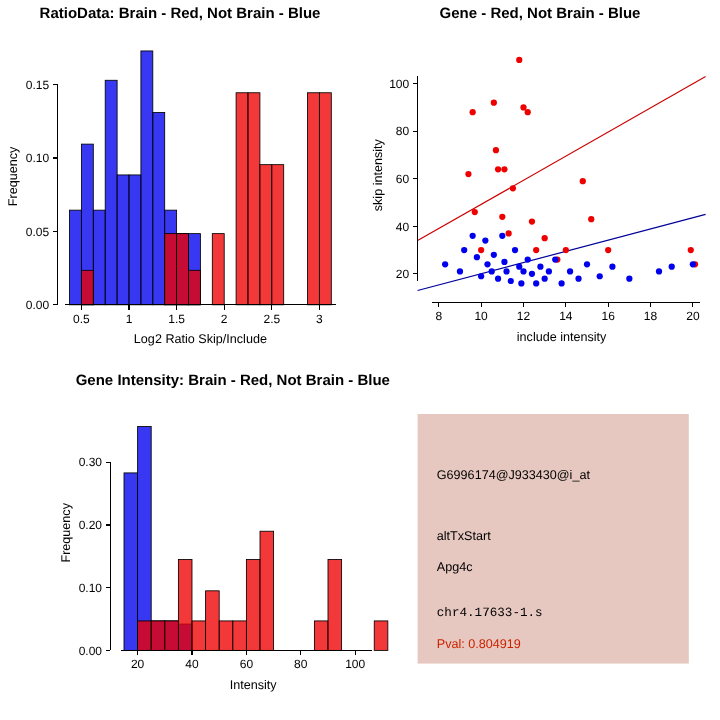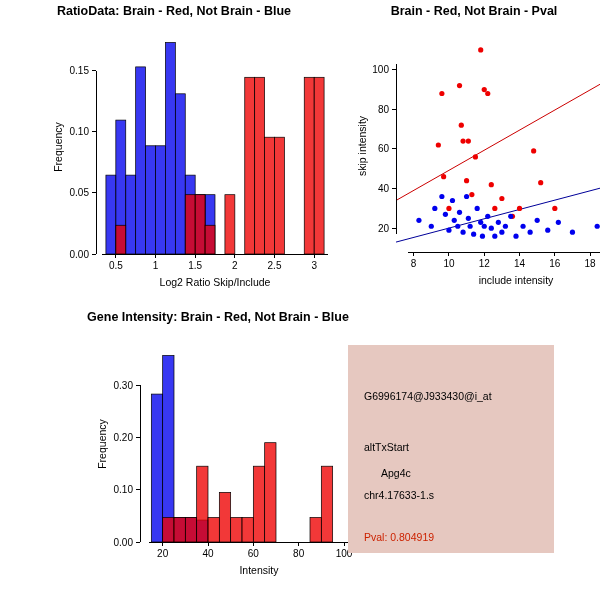--- a/index.html
+++ b/index.html
@@ -14,21 +14,20 @@
     color: #000000;
     overflow: hidden;
   }
   #root {
     position: relative;
     width: 600px;
     height: 600px;
   }
   .panel {
     position: absolute;
-    padding-left: 48px;
   }
   .panel-title {
     position: absolute;
     left: 0;
     top: 0;
     width: 100%;
     text-align: center;
     font-size: 12.5px;
     font-weight: bold;
     color: #000;
@@ -122,21 +121,21 @@
         <line x1="48" y1="127.7142857142857" x2="44" y2="127.7142857142857" class="tick"></line>
         <text x="41" y="131.2142857142857" text-anchor="end" class="ticklabel">0.10</text>
         <line x1="48" y1="66.57142857142856" x2="44" y2="66.57142857142856" class="tick"></line>
         <text x="41" y="70.07142857142856" text-anchor="end" class="ticklabel">0.15</text>
         <text x="167" y="282" text-anchor="middle" class="axislabel">Log2 Ratio Skip/Include</text>
         <text x="14" y="143" text-anchor="middle" class="axislabel" transform="rotate(-90 14 143)">Frequency</text>
       </svg>
   </div>
 
   <div class="panel" style="left:300px; top:4px; width:300px; height:292px;">
-    <div class="panel-title">Brain - Red, Not Brain - Pval</div>
+    <div class="panel-title">Gene - Red, Not Brain - Blue</div>
     <svg id="svg-scatter" width="300" height="292">
         <line x1="48.00" y1="196.49" x2="288.00" y2="59.78" stroke="#cc0000" stroke-width="1"></line>
         <line x1="48.00" y1="238.09" x2="288.00" y2="174.69" stroke="#000099" stroke-width="1"></line>
         <circle cx="90.35" cy="141.01" r="2.6" fill="#ee0000"></circle>
         <circle cx="93.88" cy="89.50" r="2.6" fill="#ee0000"></circle>
         <circle cx="95.65" cy="172.71" r="2.6" fill="#ee0000"></circle>
         <circle cx="100.94" cy="204.41" r="2.6" fill="#ee0000"></circle>
         <circle cx="111.53" cy="81.57" r="2.6" fill="#ee0000"></circle>
         <circle cx="113.29" cy="121.20" r="2.6" fill="#ee0000"></circle>
         <circle cx="115.06" cy="137.05" r="2.6" fill="#ee0000"></circle>
@@ -263,21 +262,21 @@
         <text x="41" y="183.23333333333335" text-anchor="end" class="ticklabel">0.10</text>
         <line x1="48" y1="127.46666666666667" x2="44" y2="127.46666666666667" class="tick"></line>
         <text x="41" y="130.96666666666667" text-anchor="end" class="ticklabel">0.20</text>
         <line x1="48" y1="75.20000000000002" x2="44" y2="75.20000000000002" class="tick"></line>
         <text x="41" y="78.70000000000002" text-anchor="end" class="ticklabel">0.30</text>
         <text x="167" y="264" text-anchor="middle" class="axislabel">Intensity</text>
         <text x="14" y="134" text-anchor="middle" class="axislabel" transform="rotate(-90 14 134)">Frequency</text>
       </svg>
   </div>
 
-  <div class="infobox" id="infobox" style="left: 348px; top: 345px; width: 206px; height: 208px; background: rgb(230, 200, 192);">
+  <div class="infobox" id="infobox" style="left: 348px; top: 345px; width: 206px; height: 208px; background: rgb(230, 200, 192); padding-left: 20px;">
     <div class="infoline" style="left:16px; top:45px;">G6996174@J933430@i_at</div>
     <div class="infoline" style="left:16px; top:84px;margin-top:12px;">altTxStart</div>
-    <div class="infoline" style="left:16px; top:122px;margin-left:17px;">Apg4c</div>
-    <div class="infoline" style="left:16px; top:144px;">chr4.17633-1.s</div>
+    <div class="infoline" style="left:16px; top:122px;">Apg4c</div>
+    <div class="infoline" style="left:16px; top:160px;font-family:Liberation Mono, monospace;">chr4.17633-1.s</div>
     <div class="infoline pval" style="left: 16px; top: 186px; color: rgb(204, 34, 0);">Pval: 0.804919</div>
   </div>
 
 </div>
 
 </body></html>

